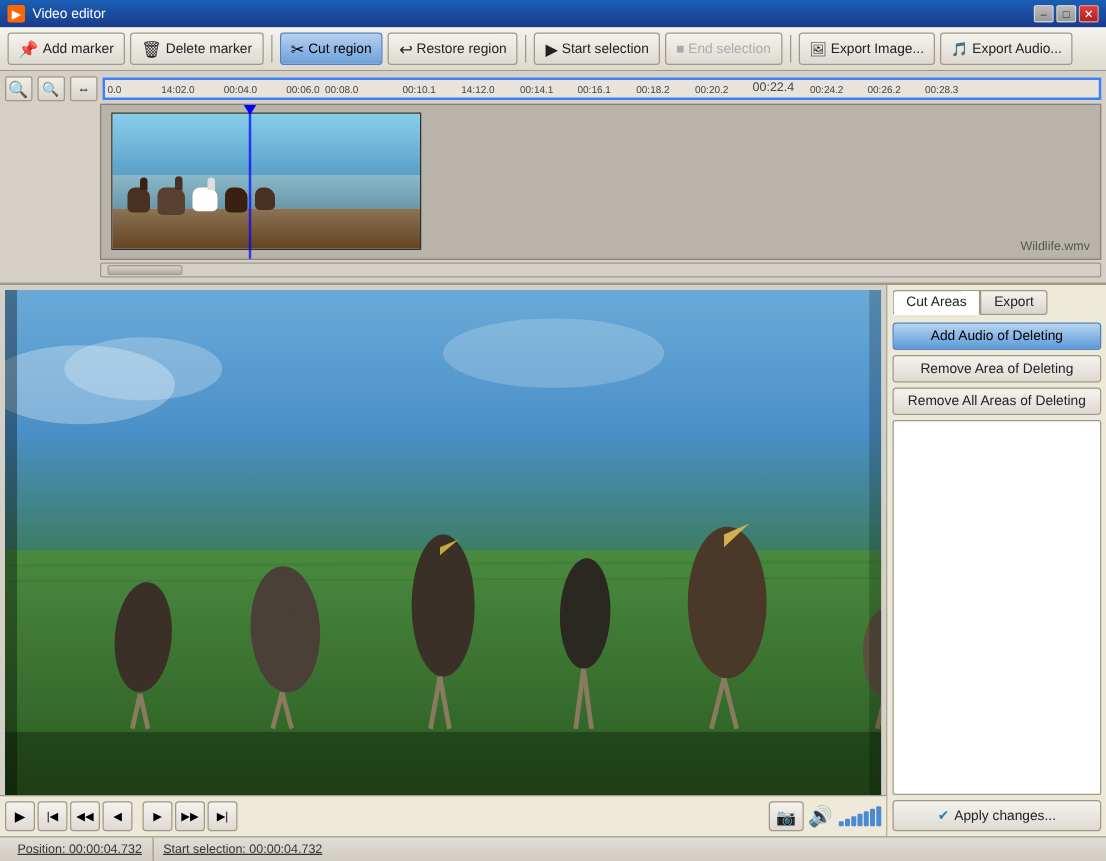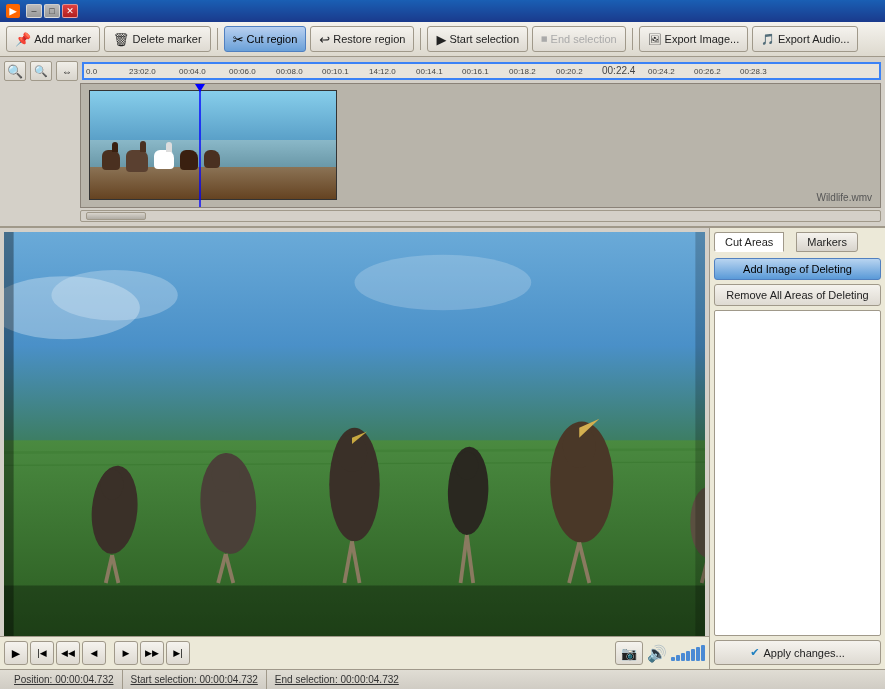--- a/index.html
+++ b/index.html
@@ -260,21 +260,21 @@
     .right-panel {
       width: 175px;
       background: #ece9d8;
       display: flex;
       flex-direction: column;
       padding: 4px;
       flex-shrink: 0;
     }
     .tab-bar {
       display: flex;
-      gap: 12px;
+      gap: 0;
       margin-bottom: 6px;
     }
     .tab {
       padding: 3px 10px;
       background: linear-gradient(to bottom, #f5f3ee, #d8d4cc);
       border: 1px solid #a0998a;
       cursor: pointer;
       font-size: 11px;
       color: #222;
     }
@@ -348,20 +348,21 @@
       align-items: center;
       text-decoration: underline;
     }
     .status-segment:last-child { border-right: none; }
   </style>
 </head>
 <body>
 
 <div class="title-bar">
   <div class="title-bar-icon">▶</div>
+  <span class="title-bar-text">Video editor</span>
   <div class="title-bar-buttons">
     <div class="title-btn">–</div>
     <div class="title-btn">□</div>
     <div class="title-btn close-btn">✕</div>
   </div>
 </div>
 
 <div class="main-content">
 
   <div class="toolbar">
@@ -403,24 +404,24 @@
   </div>
 
   <div class="timeline-section">
     <div class="timeline-controls">
       <button class="zoom-btn">🔍</button>
       <button class="zoom-btn" style="font-size:11px">🔍</button>
       <button class="zoom-btn" style="font-size:10px">⇔</button>
       <div class="timeline-ruler-wrap" style="position:relative; height:18px; background:#e8e4dc; border:2px solid #3b82f6; overflow:hidden;">
         <div style="position:absolute; top:0; left:0; right:0; bottom:0; display:flex; align-items:flex-end;">
           <span style="position:absolute; font-size:8px; color:#444; bottom:2px; left:2px">0.0</span>
-          <span style="position:absolute; font-size:8px; color:#444; bottom:2px; left:45px">23:02.0</span>
+          <span style="position:absolute; font-size:8px; color:#444; bottom:2px; left:45px">14:02.0</span>
           <span style="position:absolute; font-size:8px; color:#444; bottom:2px; left:95px">00:04.0</span>
           <span style="position:absolute; font-size:8px; color:#444; bottom:2px; left:145px">00:06.0</span>
-          <span style="position:absolute; font-size:8px; color:#444; bottom:2px; left:192px">00:08.0</span>
+          <span style="position:absolute; font-size:8px; color:#444; bottom:2px; left:176px">00:08.0</span>
           <span style="position:absolute; font-size:8px; color:#444; bottom:2px; left:238px">00:10.1</span>
           <span style="position:absolute; font-size:8px; color:#444; bottom:2px; left:285px">14:12.0</span>
           <span style="position:absolute; font-size:8px; color:#444; bottom:2px; left:332px">00:14.1</span>
           <span style="position:absolute; font-size:8px; color:#444; bottom:2px; left:378px">00:16.1</span>
           <span style="position:absolute; font-size:8px; color:#444; bottom:2px; left:425px">00:18.2</span>
           <span style="position:absolute; font-size:8px; color:#444; bottom:2px; left:472px">00:20.2</span>
           <span style="position:absolute; font-size:10px; color:#444; bottom:2px; left:518px">00:22.4</span>
           <span style="position:absolute; font-size:8px; color:#444; bottom:2px; left:564px">00:24.2</span>
           <span style="position:absolute; font-size:8px; color:#444; bottom:2px; left:610px">00:26.2</span>
           <span style="position:absolute; font-size:8px; color:#444; bottom:2px; left:656px">00:28.3</span>
@@ -560,35 +561,35 @@
             <div class="vol-bar" style="height:14px;"></div>
             <div class="vol-bar" style="height:16px;"></div>
           </div>
         </div>
       </div>
     </div>
 
     <div class="right-panel">
       <div class="tab-bar">
         <div class="tab active">Cut Areas</div>
-        <div class="tab">Markers</div>
+        <div class="tab">Export</div>
       </div>
 
-      <button class="panel-btn primary">Add Image of Deleting</button>
+      <button class="panel-btn primary">Add Audio of Deleting</button>
+      <button class="panel-btn">Remove Area of Deleting</button>
       <button class="panel-btn">Remove All Areas of Deleting</button>
 
       <div class="panel-list"></div>
 
       <button class="apply-btn">
         <span style="color:#2080c0;">✔</span>
         <span>Apply changes...</span>
       </button>
     </div>
 
   </div>
 
   <div class="status-bar">
     <div class="status-segment">Position: 00:00:04.732</div>
     <div class="status-segment">Start selection: 00:00:04.732</div>
-    <div class="status-segment">End selection: 00:00:04.732</div>
   </div>
 
 </div>
 
 </body></html>

